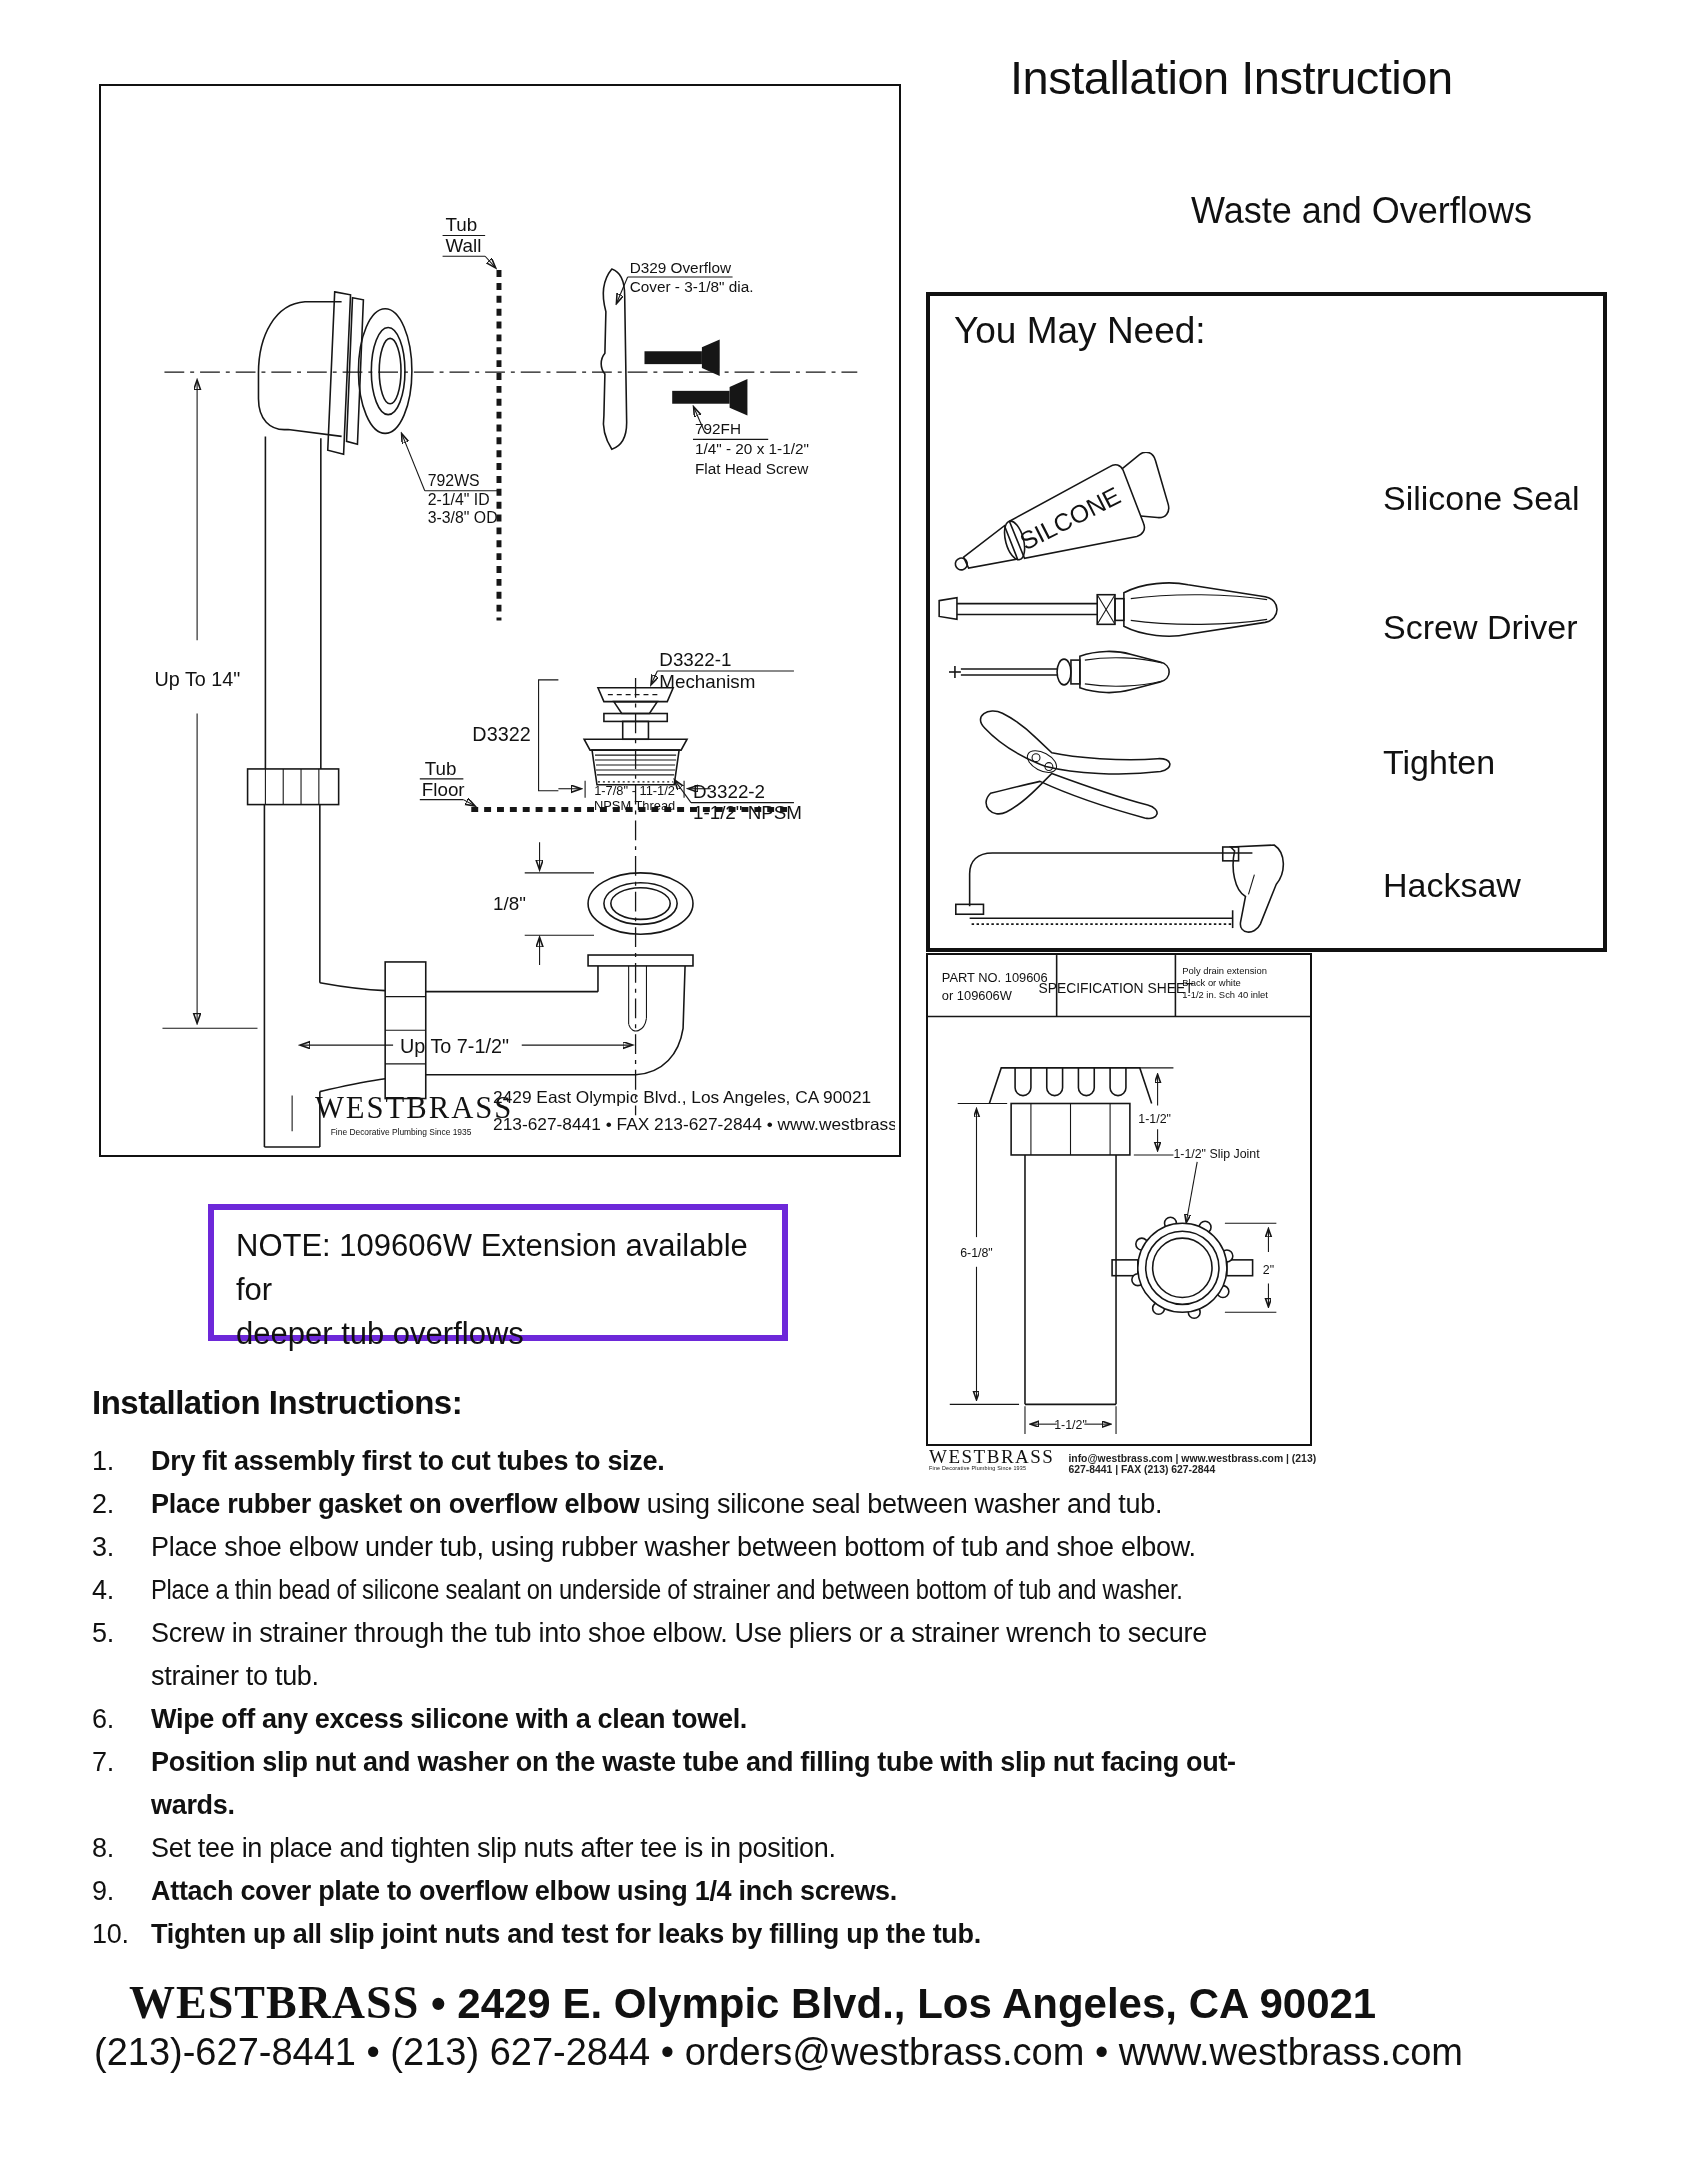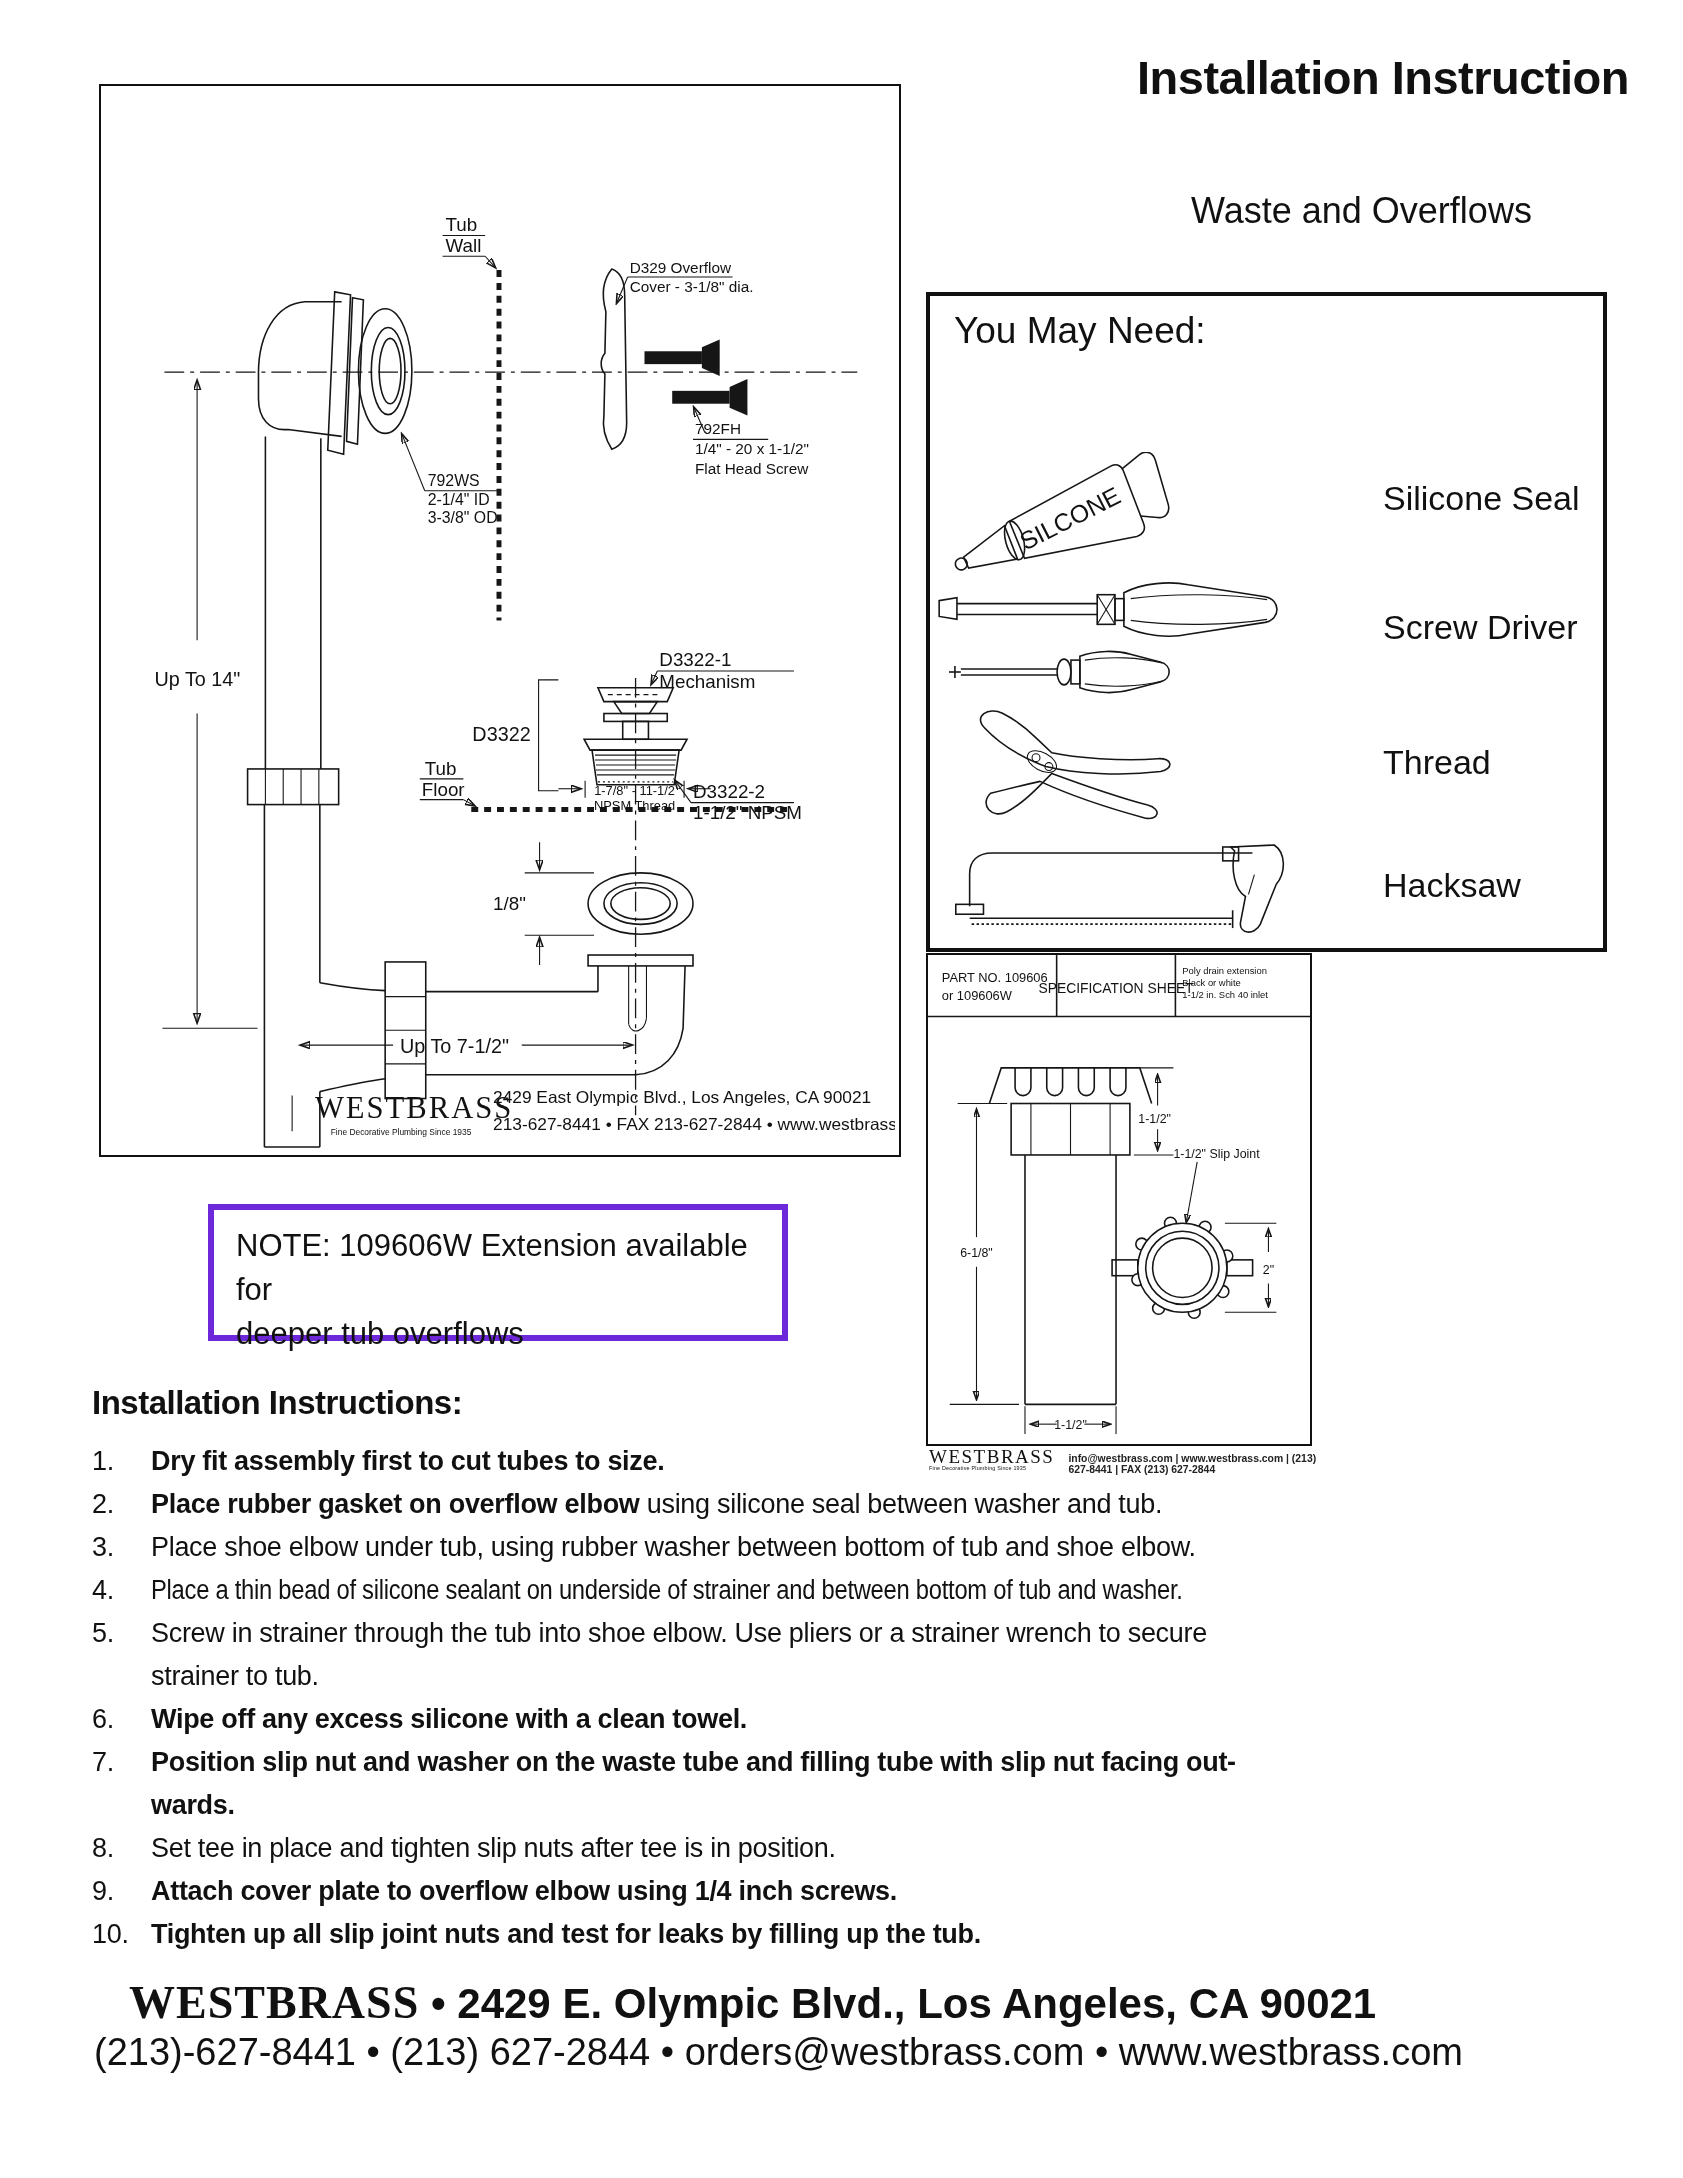--- a/index.html
+++ b/index.html
@@ -10,21 +10,21 @@
   svg .ser{font-family:"Liberation Serif",serif;}
   svg path, svg line, svg rect, svg polygon, svg ellipse, svg circle, svg polyline{
       stroke:#161616;fill:none;stroke-width:1.6;}
   svg .f{fill:#161616;stroke:none;}
   svg .wf{fill:#ffffff;}
   svg .thin{stroke-width:1.1;}
   svg .cl2{stroke-width:1.3;stroke-dasharray:20 6 4 6;}
   svg .wall{stroke-width:5;stroke-dasharray:7 6;}
   svg .dash2{stroke-width:1.2;stroke-dasharray:5 4;}
   svg .dot{stroke-width:1.2;stroke-dasharray:2 3;}
-  .title{left:1010px;top:50px;width:619px;text-align:right;font-size:47px;font-weight:bold;letter-spacing:-0.5px;}
+  .title{left:1010px;top:50px;width:619px;text-align:left;font-size:47px;font-weight:normal;letter-spacing:-0.5px;}
   .subtitle{left:1129px;top:190px;width:465px;text-align:center;font-size:36px;}
   .ymn-box{left:926px;top:268px;width:673px;height:652px;border:4px solid #111;margin-top:24px;}
   .ymn-title{left:24px;top:14px;font-size:37px;}
   .tool-label{left:453px;font-size:34px;}
   .spec-box{left:926px;top:953px;width:382px;height:489px;border:2.5px solid #111;}
   .spec-footer{left:929px;top:1448px;width:388px;display:flex;align-items:flex-start;}
   .sf-logo{font-family:"Liberation Serif",serif;font-size:19px;letter-spacing:1.5px;line-height:17px;}
   .sf-tag{font-size:5.4px;letter-spacing:0.2px;}
   .sf-text{font-size:10.4px;margin-left:14px;padding-top:5px;color:#222;font-weight:bold;}
   .note-box{left:208px;top:1204px;width:546px;height:111px;border:6px solid #6d28d9;
@@ -298,21 +298,21 @@
       <line x1="32" y1="78" x2="298" y2="78"></line>
       <line x1="34" y1="84" x2="298" y2="84" stroke-dasharray="2.5 2.5"></line>
       <line x1="298" y1="70" x2="298" y2="88"></line>
       <rect x="288" y="6" width="16" height="14"></rect>
       <path d="M296,6 L340,4 C352,12 352,32 342,44 L326,84 C320,96 304,94 306,82 L311,56 C300,50 296,28 300,10 Z"></path>
       <line class="thin" x1="314" y1="54" x2="320" y2="34"></line>
     </svg>
 
     <div class="abs tool-label" style="top:183px;">Silicone Seal</div>
     <div class="abs tool-label" style="top:312px;">Screw Driver</div>
-    <div class="abs tool-label" style="top:447px;">Thread</div>
+    <div class="abs tool-label" style="top:447px;">Tighten</div>
     <div class="abs tool-label" style="top:570px;">Hacksaw</div>
   </div>
 
   <div class="abs spec-box">
     <svg width="382" height="489" viewBox="0 0 386 494">
       <defs>
         <marker id="ah2" markerWidth="10" markerHeight="8" refX="8" refY="3" orient="auto" markerUnits="userSpaceOnUse">
           <path d="M0,0 L8.5,3 L0,6 Z" fill="#161616" stroke="none"></path>
         </marker>
       </defs>

